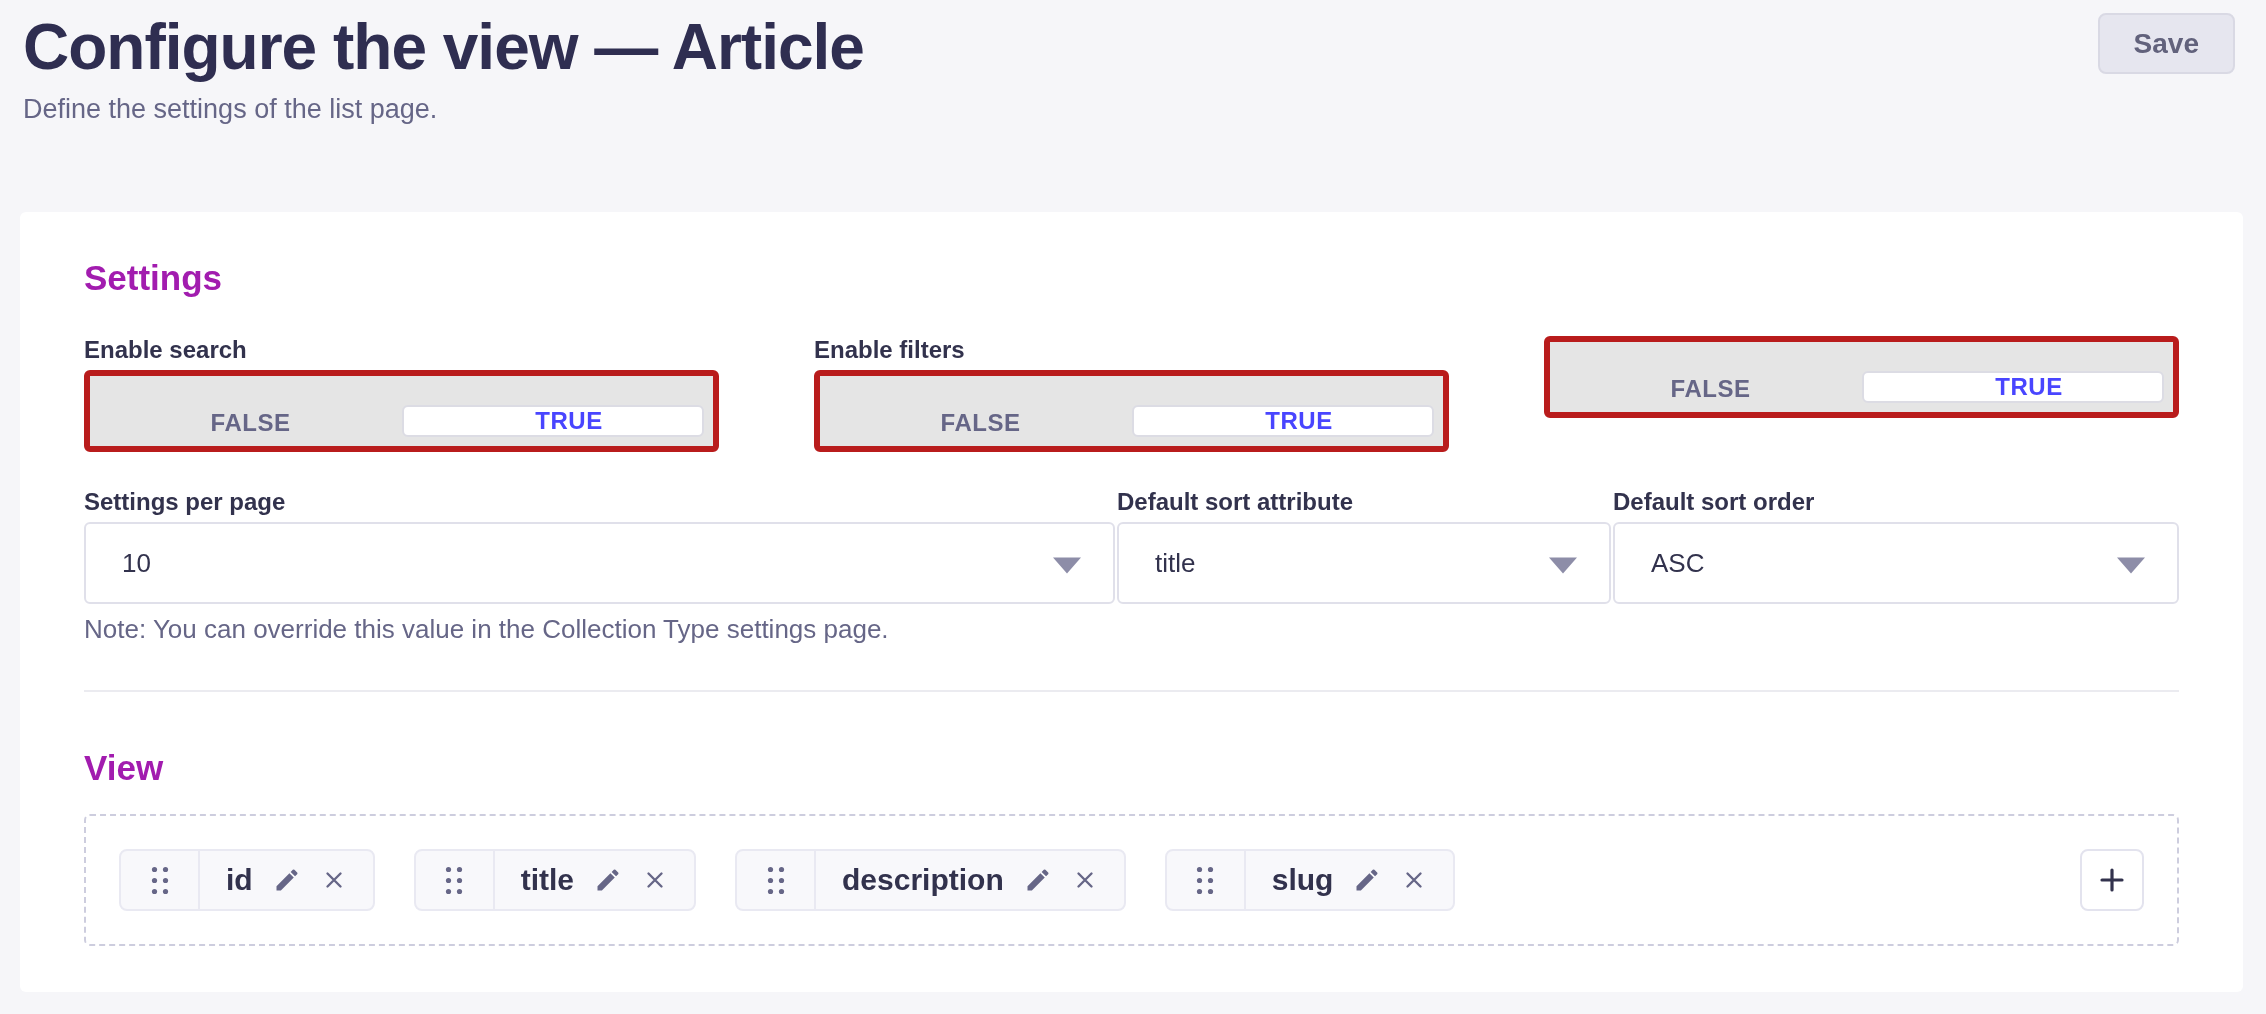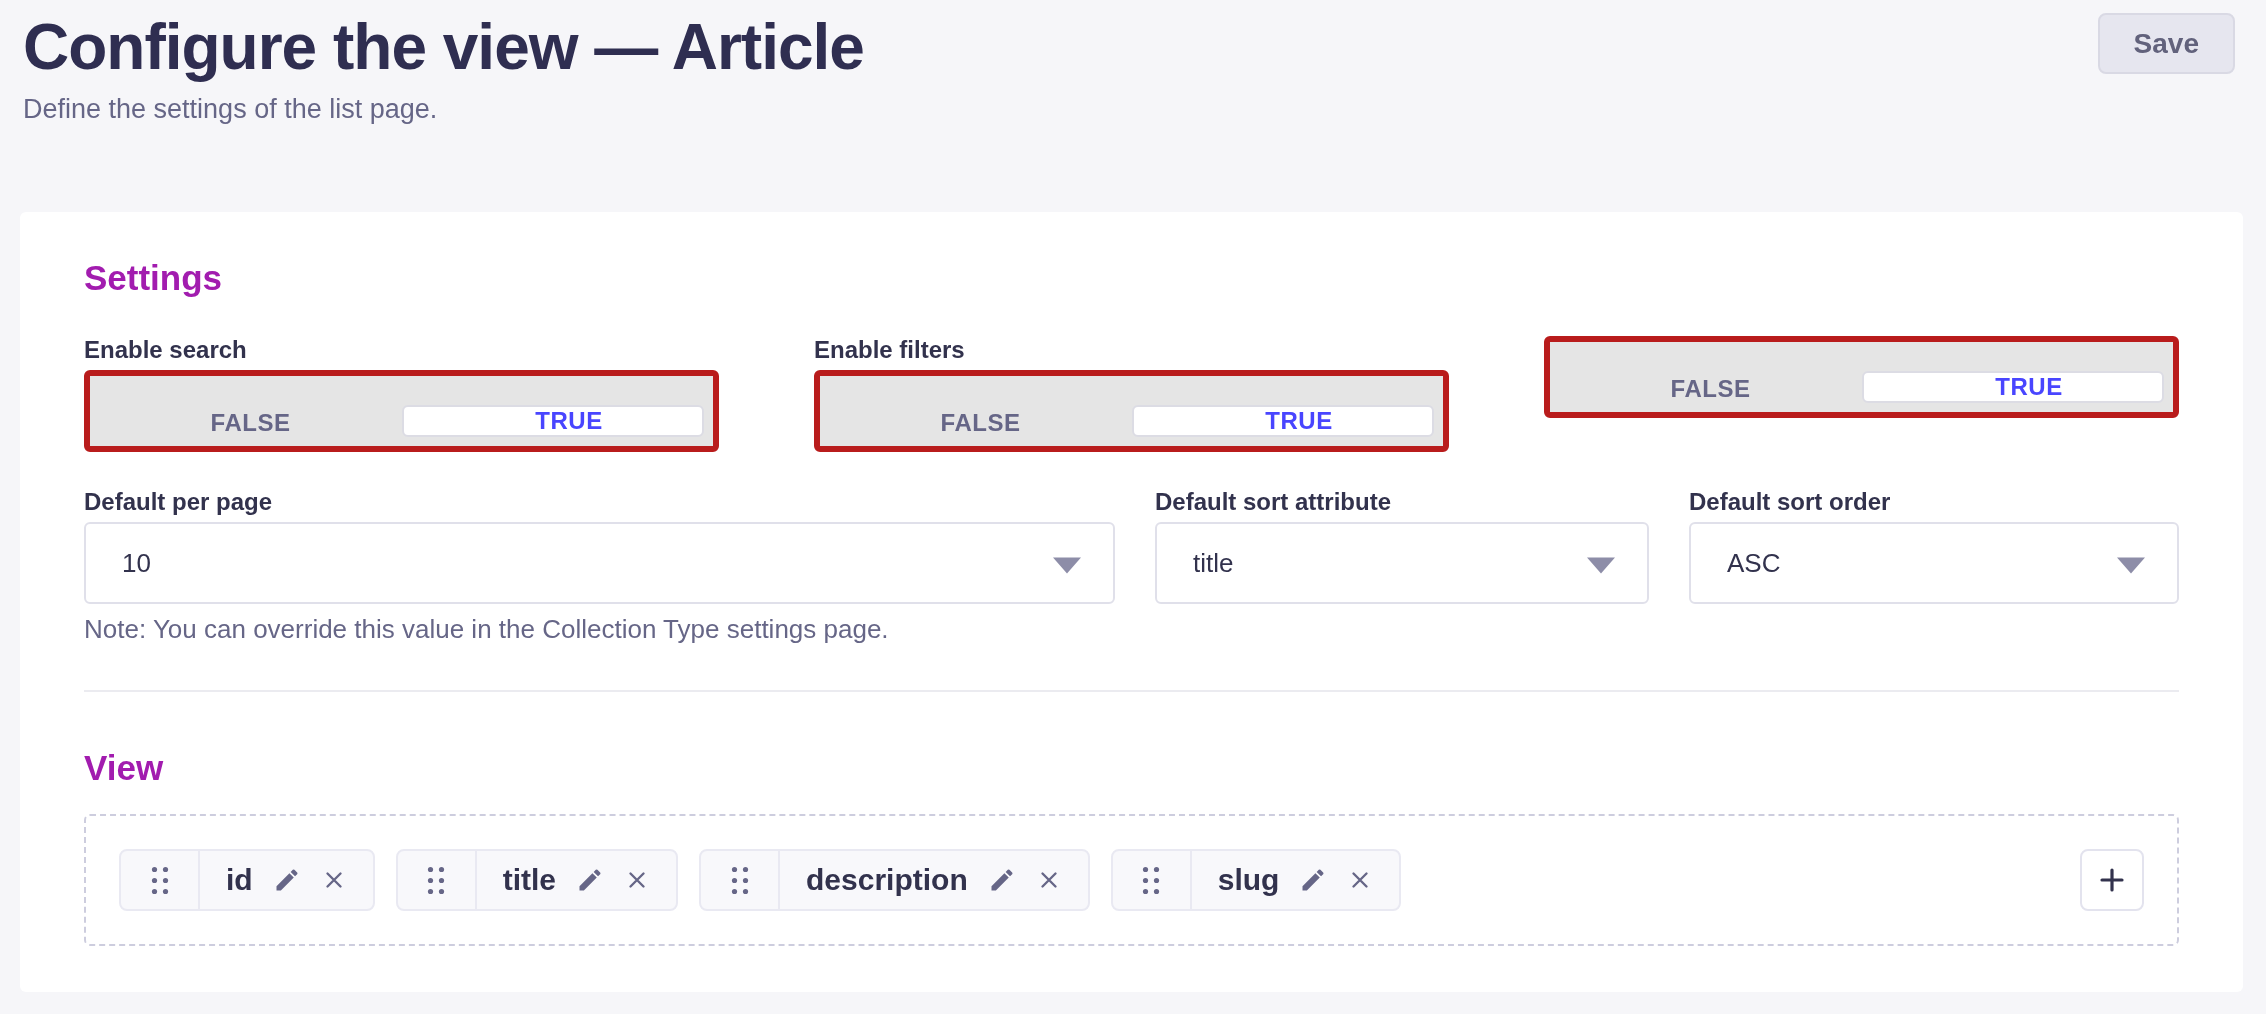--- a/index.html
+++ b/index.html
@@ -111,21 +111,21 @@
     font-weight: 700;
     letter-spacing: 0.5px;
     color: #4945ff;
     cursor: pointer;
     padding-left: 32px;
   }
 
   
   .select-group-wide { width: 1031px; }
   .select-group-3a { width: 494px; }
-  .select-group-3b { width: 490px; }
+  .select-group-3b { width: 566px; }
   .select {
     position: relative;
     height: 82px;
     display: flex;
     align-items: center;
     padding: 0 72px 0 36px;
     background: #ffffff;
     border: 2px solid #e0e0ea;
     border-radius: 6px;
     font-size: 26px;
@@ -159,21 +159,21 @@
   .drop-zone {
     margin-top: 26px;
     height: 132px;
     border: 2px dashed #cdcdde;
     border-radius: 6px;
     padding: 0 33px;
     display: flex;
     align-items: center;
     justify-content: space-between;
   }
-  .pill-row { display: flex; gap: 21px; }
+  .pill-row { display: flex; gap: 39px; }
   .pill {
     display: inline-flex;
     align-items: stretch;
     height: 62px;
     background: #f8f8fb;
     border: 2px solid #e9e9f2;
     border-radius: 8px;
     overflow: hidden;
   }
   .pill-handle {
@@ -246,21 +246,21 @@
           <div class="toggle-false">FALSE</div>
           <div class="toggle-true">TRUE</div>
         </div>
       </div>
 
     </div>
 
     <div class="row row-selects">
 
       <div class="select-group-wide">
-        <span class="field-label">Default per page</span>
+        <span class="field-label">Settings per page</span>
         <div class="select">
           <span>10</span>
           <span class="caret"></span>
         </div>
         <div class="note">Note: You can override this value in the Collection Type settings page.</div>
       </div>
 
       <div class="select-group-3a">
         <span class="field-label">Default sort attribute</span>
         <div class="select">

